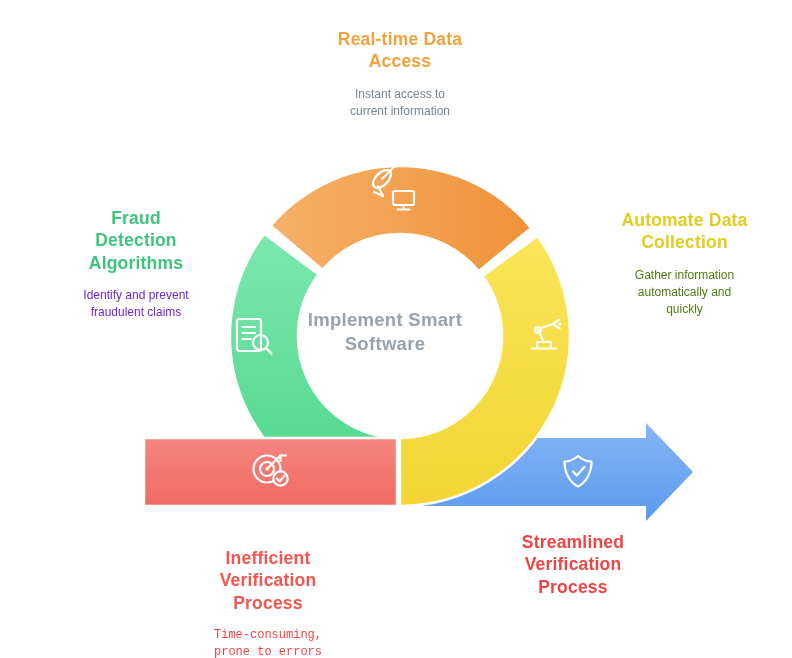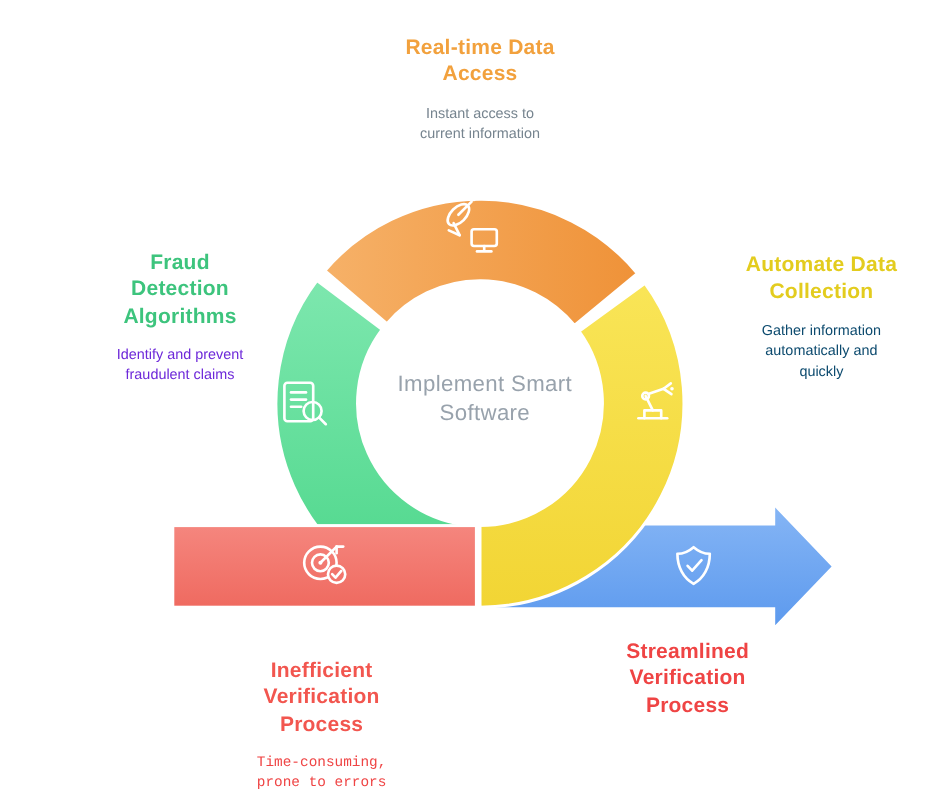--- a/index.html
+++ b/index.html
@@ -5,22 +5,22 @@
   * { margin:0; padding:0; box-sizing:border-box; }
   html,body { background:#ffffff; }
   body { font-family:"Liberation Sans", sans-serif; }
   .stage { position:relative; width:792px; height:658px; background:#ffffff; overflow:hidden; }
   .canvas { position:absolute; left:0; top:0; }
   .block { position:absolute; }
   .tc { text-align:center; }
   .tl { text-align:center; }
   .title { font-weight:700; font-size:17.5px; line-height:1.28; letter-spacing:0.2px; white-space:pre-line; }
   .subtitle { font-size:12px; line-height:1.42; white-space:pre-line; margin-top:13px; font-weight:400; }
-  .center-label { position:absolute; left:304px; top:308px; width:200px; text-align:center;
-                  font-weight:400; font-size:18.5px; line-height:1.3; letter-spacing:0.3px; white-space:pre-line; }
+  .center-label { position:absolute; left:285px; top:308px; width:200px; text-align:center;
+                  font-weight:700; font-size:18.5px; line-height:1.3; letter-spacing:0.3px; white-space:pre-line; }
   .seg { stroke:#ffffff; stroke-width:2.5; }
   .ic  { stroke:#ffffff; fill:none; stroke-width:2.2; stroke-linecap:round; stroke-linejoin:round; }
 </style>
 </head>
 <body>
 
 <div class="stage">
 
   <svg class="canvas" width="792" height="658" viewBox="0 0 792 658" xmlns="http://www.w3.org/2000/svg">
     <defs>
@@ -107,32 +107,32 @@
   <div class="center-label" style="color: rgb(152, 162, 172);">Implement Smart
 Software</div>
 
   <div class="block tc" style="left:300px; top:28px; width:200px;">
     <div class="title" style="color: rgb(242, 161, 61);">Real-time Data
 Access</div>
     <div class="subtitle" style="color: rgb(118, 132, 143);">Instant access to
 current information</div>
   </div>
 
-  <div class="block tc" style="left:60px; top:207px; width:180px;">
+  <div class="block tc" style="left:46px; top:207px; width:180px;">
     <div class="title" style="color: rgb(61, 196, 125);">Fraud
 Detection
 Algorithms</div>
     <div class="subtitle" style="color: #6d28d9;">Identify and prevent
 fraudulent claims</div>
   </div>
 
   <div class="block tl" style="left:602px; top:209px; width:165px;">
     <div class="title" style="color: rgb(227, 204, 30);">Automate Data
 Collection</div>
-    <div class="subtitle" style="color: #0c4a6e;">Gather information
+    <div class="subtitle" style="color: #4d7c0f;">Gather information
 automatically and
 quickly</div>
   </div>
 
   <div class="block tc" style="left:178px; top:531px; width:180px;margin-top:16px;">
     <div class="title" style="color: rgb(242, 86, 79);">Inefficient
 Verification
 Process</div>
     <div class="subtitle" style="color: #ef4444; font-family: Liberation Mono, monospace;">Time-consuming,
 prone to errors</div>

